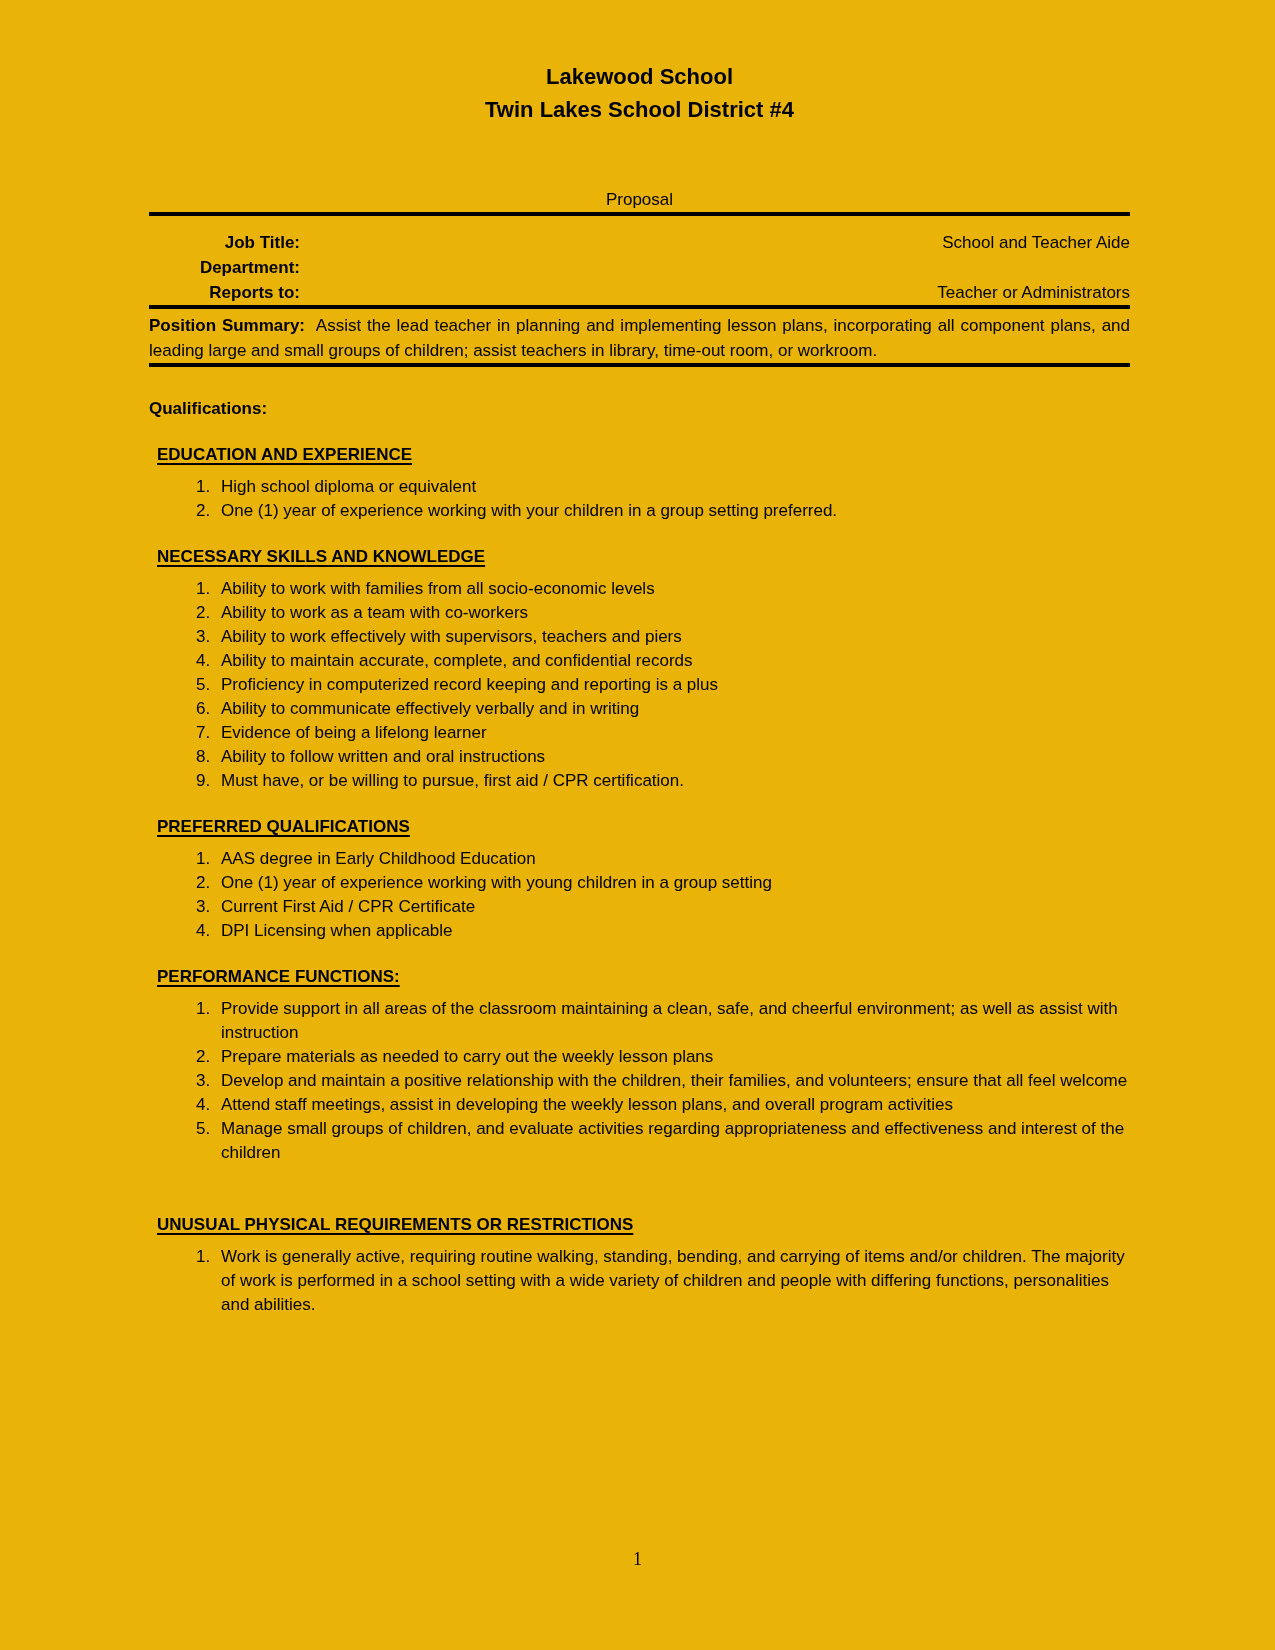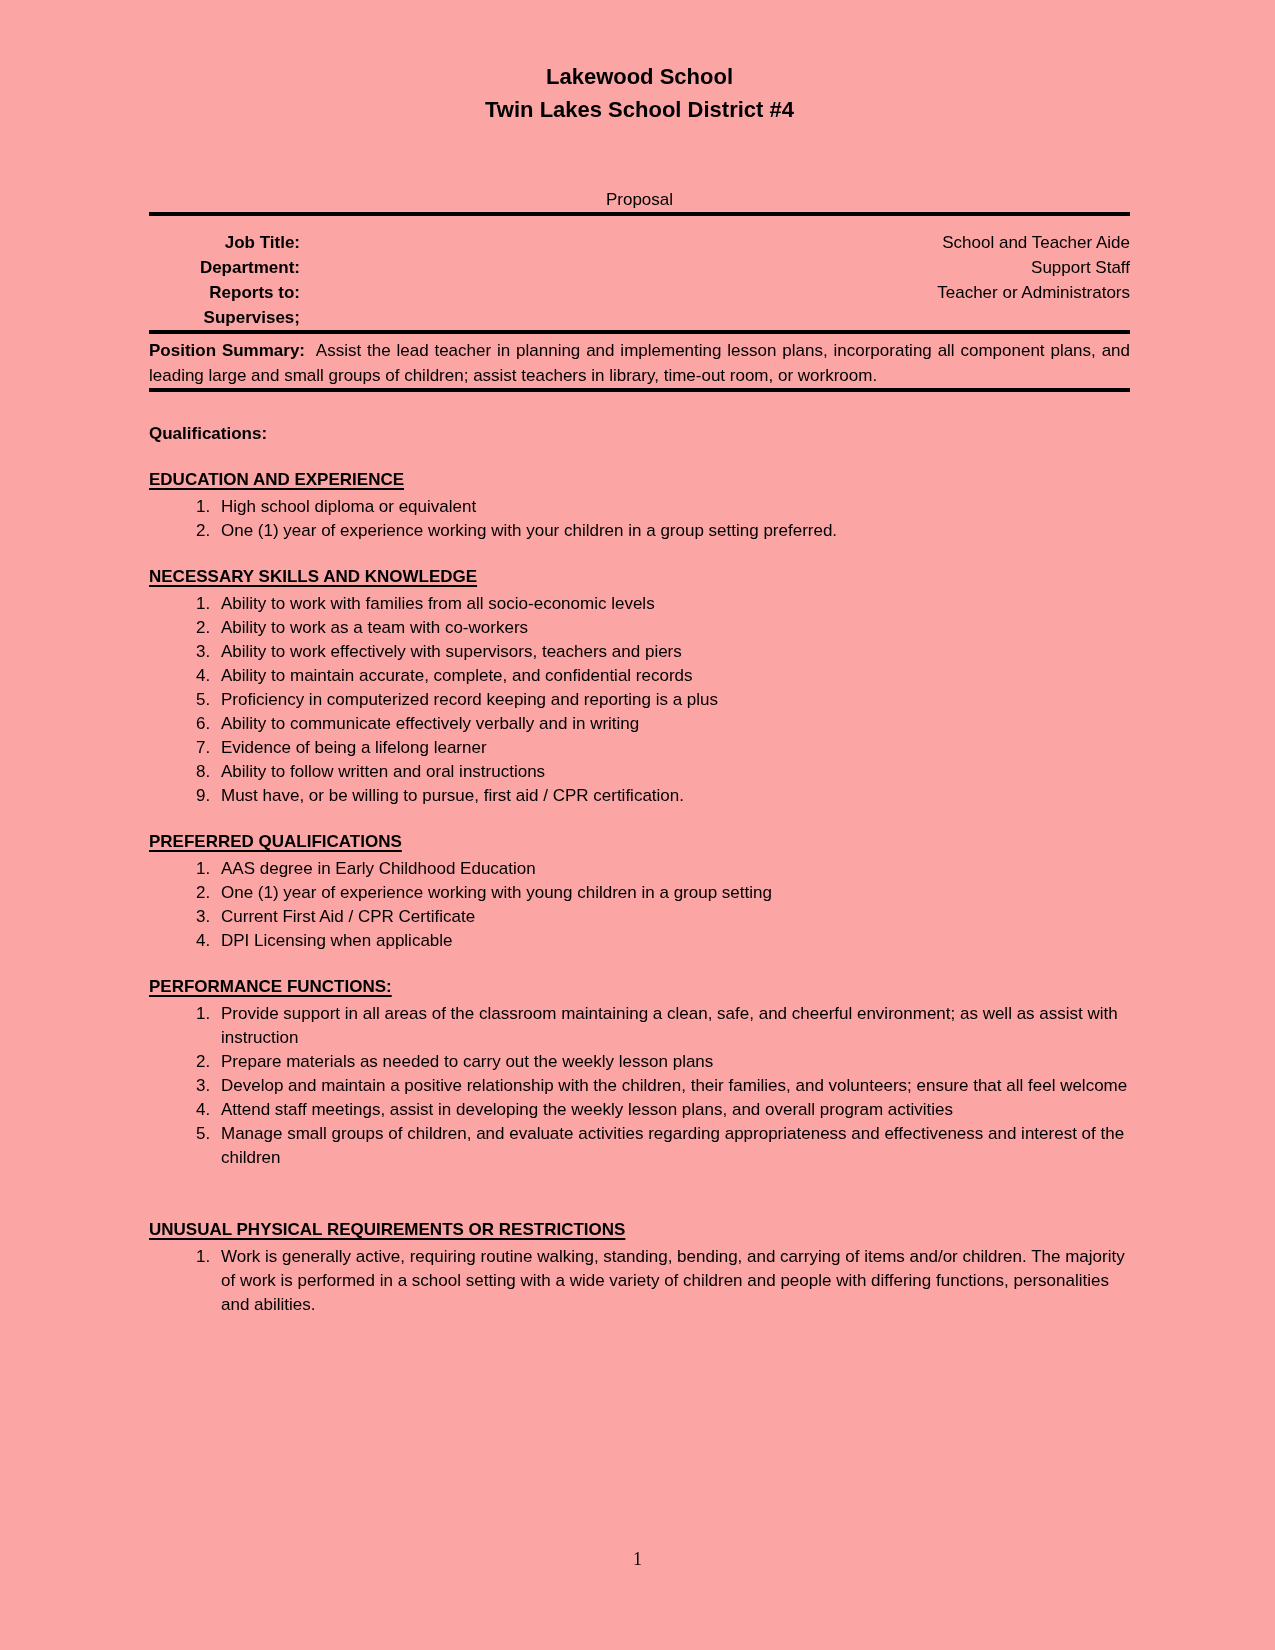--- a/index.html
+++ b/index.html
@@ -5,21 +5,21 @@
   html, body {
     margin: 0;
     padding: 0;
     background: #ffffff;
   }
   .page {
     position: relative;
     width: 1275px;
     height: 1650px;
     margin: 0 auto;
-    background: #fca5a5;
+    background: #eab308;
     box-sizing: border-box;
     padding: 60px 145px 0 149px;
     font-family: "Liberation Sans", sans-serif;
     font-size: 17px;
     color: #000000;
     overflow: hidden;
   }
   .doc-title {
     font-size: 22px;
     font-weight: bold;
@@ -64,21 +64,21 @@
     line-height: 24px;
   }
   .qual-section { margin-top: 22px; }
   .qual-section:last-child { margin-top: 48px; }
   .section-heading {
     font-size: 17px;
     font-weight: bold;
     text-decoration: underline;
     text-decoration-thickness: 2px;
     text-underline-offset: 3px;
-    margin: 0;
+    margin: 8px;
     line-height: 24px;
   }
   .section-list {
     margin: 3px 0 0 0;
     padding-left: 66px;
   }
   .section-list li {
     line-height: 24px;
     padding-left: 6px;
   }
@@ -106,32 +106,27 @@
   <hr class="rule rule-1">
 
   <section class="job-info" id="job-info">
   <div class="job-row">
     <span class="job-label">Job Title:</span>
     <span class="job-value">School and Teacher Aide</span>
   </div>
 
   <div class="job-row">
     <span class="job-label">Department:</span>
-    <span class="job-value">Support Staff</span>
   </div>
 
   <div class="job-row">
     <span class="job-label">Reports to:</span>
     <span class="job-value">Teacher or Administrators</span>
   </div>
 
-  <div class="job-row">
-    <span class="job-label">Supervises;</span>
-    <span class="job-value"></span>
-  </div>
 </section>
 
   <hr class="rule rule-2">
 
   <section class="position-summary">
     <p><span class="ps-label">Position Summary:</span>&nbsp; <span>Assist the lead teacher in planning and implementing lesson plans, incorporating all component plans, and leading large and small groups of children; assist teachers in library, time-out room, or workroom.</span></p>
   </section>
 
   <hr class="rule rule-3">
 

